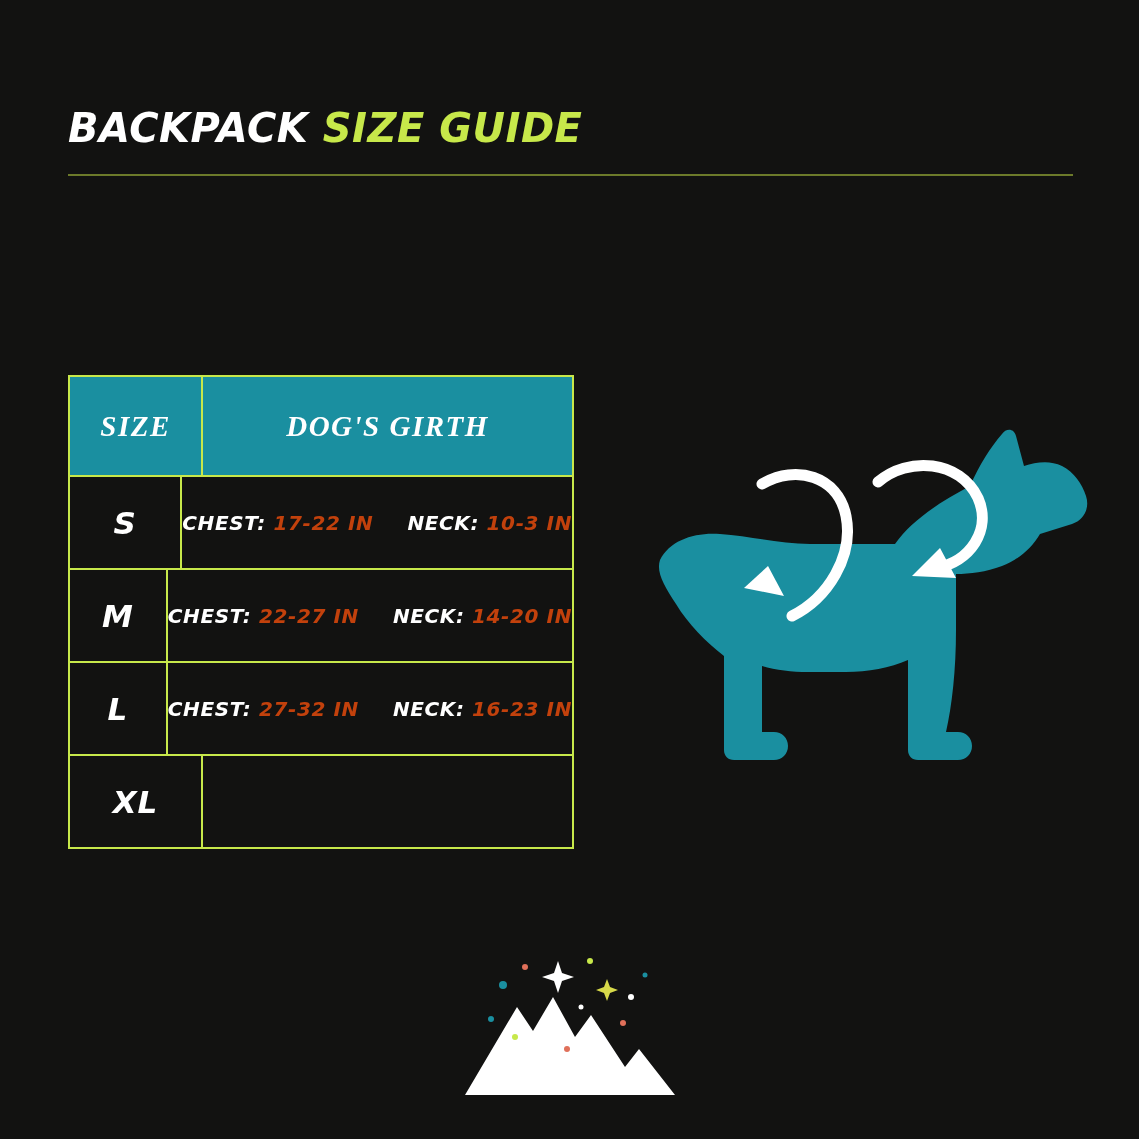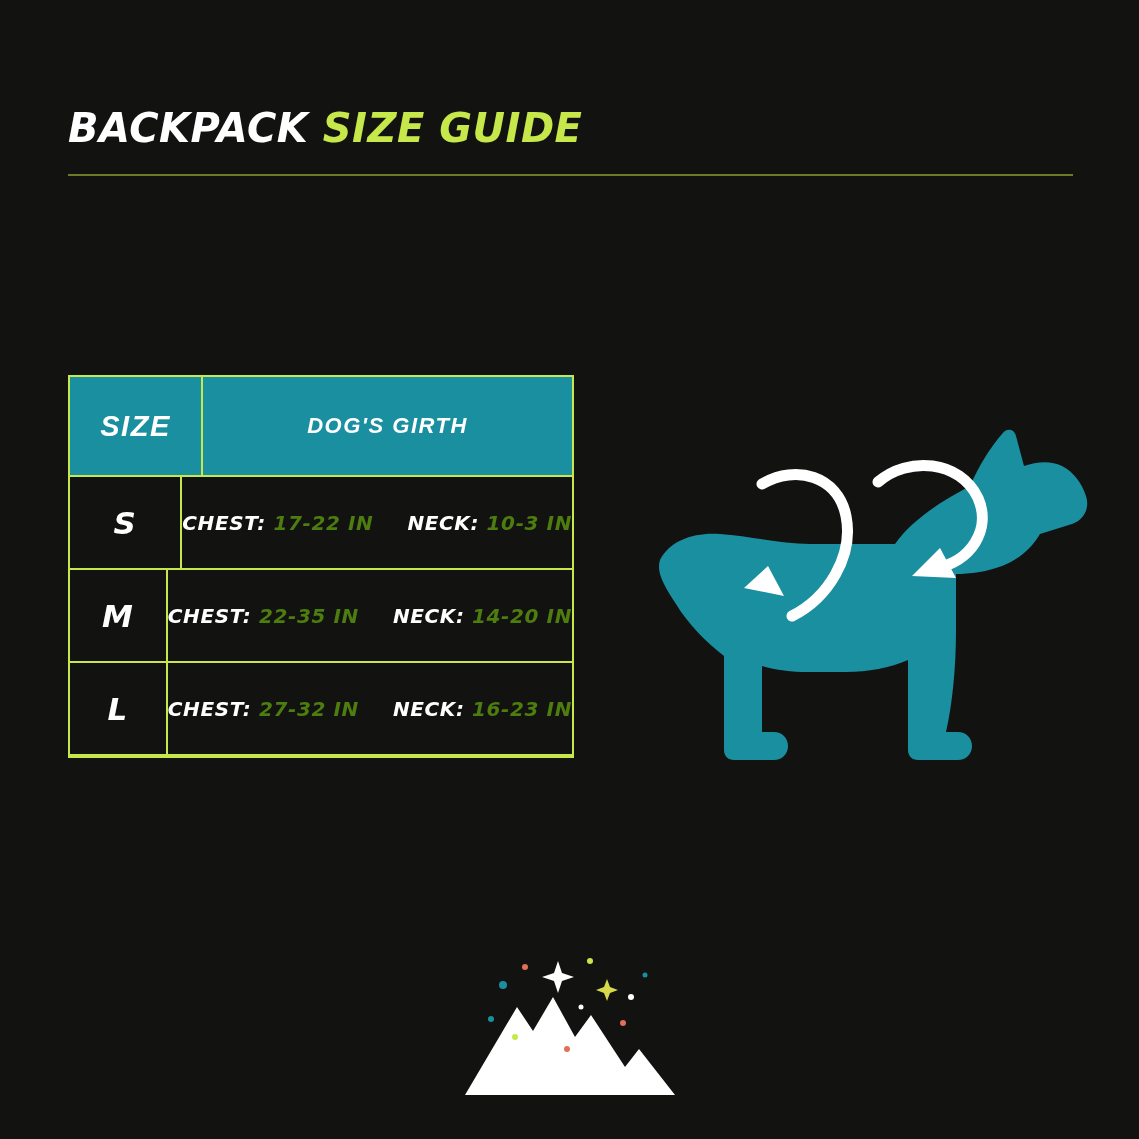--- a/index.html
+++ b/index.html
@@ -82,27 +82,27 @@
     display: flex;
     align-items: center;
     justify-content: center;
   }
 
   .head-row { background: #1a8fa0; border-bottom: 2px solid #c7e84a; }
   .head-row .cell-size,
   .head-row .cell-girth {
     height: 98px;
     color: #ffffff;
-    font-family: Liberation Sans, sans-serif;
+    font-family: Liberation Serif, serif;
     font-weight: bold;
     font-style: italic;
     letter-spacing: 1.5px;
   }
   .head-row .cell-size { font-size: 29px; border-right-color: #c7e84a; }
-  .head-row .cell-girth { font-size: 22px; border-radius: 17px; }
+  .head-row .cell-girth { font-size: 29px; border-radius: 17px; }
 
   .body-row .cell-size,
   .body-row .cell-girth { height: 91px; }
 
   .size-label {
     color: #ffffff;
     font-family: "DejaVu Sans", sans-serif;
     font-weight: bold;
     font-style: italic;
     font-size: 31px;
@@ -115,21 +115,21 @@
     gap: 34px;
     font-family: "DejaVu Sans", sans-serif;
     font-style: italic;
     font-weight: bold;
     font-size: 20px;
     letter-spacing: 0.6px;
     white-space: nowrap;
   }
   .girth-group { white-space: nowrap; }
   .lbl { color: #ffffff; margin-top: 13px; }
-  .val { color: #4d7c0f; }
+  .val { color: #c2410c; }
 
   
   .dog {
     position: absolute;
     left: 640px;
     top: 420px;
     width: 460px;
     height: 380px;
   }
 
@@ -182,21 +182,21 @@
     </div>
 
     <div class="table-row body-row">
       <div class="cell-size">
         <span class="size-label">M</span>
       </div>
       <div class="cell-girth">
         <div class="girth-inner">
           <span class="girth-group">
             <span class="lbl">CHEST:</span>
-            <span class="val">22-35 IN</span>
+            <span class="val">22-27 IN</span>
           </span>
           <span class="girth-group">
             <span class="lbl">NECK:</span>
             <span class="val">14-20 IN</span>
           </span>
         </div>
       </div>
     </div>
 
     <div class="table-row body-row">
@@ -211,20 +211,23 @@
           </span>
           <span class="girth-group">
             <span class="lbl">NECK:</span>
             <span class="val">16-23 IN</span>
           </span>
         </div>
       </div>
     </div>
 
     <div class="table-row body-row">
+      <div class="cell-size">
+        <span class="size-label">XL</span>
+      </div>
     </div>
 
   </div>
 
   <div class="dog">
     <svg viewBox="0 0 460 380" width="460" height="380" xmlns="http://www.w3.org/2000/svg">
 
       <path fill="#1a8fa0" d="M20,140
            C30,120 55,112 80,114
            C110,116 140,124 170,124

